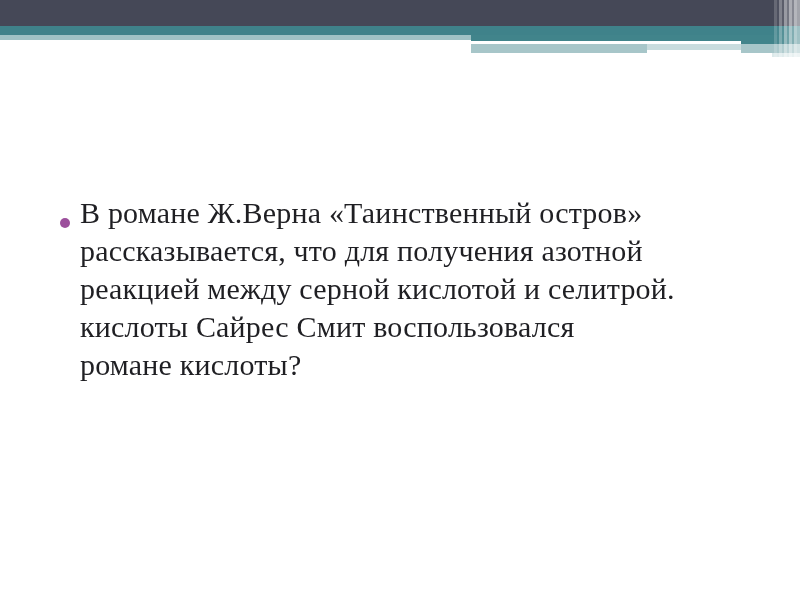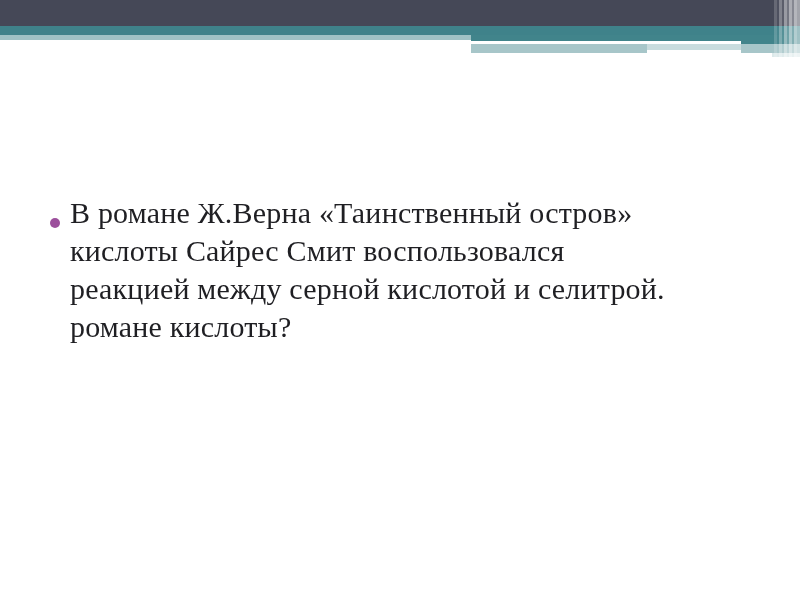--- a/index.html
+++ b/index.html
@@ -39,21 +39,21 @@
       rgba(255,255,255,0.25) 15px 17px,
       rgba(255,255,255,0.55) 17px 20px,
       rgba(255,255,255,0.35) 20px 22px,
       rgba(255,255,255,0.60) 22px 25px,
       rgba(255,255,255,0.50) 25px 28px);
   }
 
   
   .body-text {
     position: absolute;
-    left: 70px;
+    left: 80px;
     top: 194px;
     width: 700px;
   }
   .bullet-item {
     position: relative;
   }
   .bullet-dot {
     position: absolute;
     left: -20px;
     top: 24px;
@@ -83,19 +83,20 @@
   <div class="hdr band-a"></div>
   <div class="hdr band-b"></div>
   <div class="hdr band-c"></div>
   <div class="hdr stripe-tail"></div>
   <div class="hdr stripes"></div>
 
   <div class="body-text">
     <div class="bullet-item">
       <span class="bullet-dot"></span>
       <div class="text-line">В романе Ж.Верна «Таинственный остров»</div>
+      <div class="text-line">рассказывается, что для получения азотной</div>
+      <div class="text-line">реакцией между серной кислотой и селитрой.</div>
       <div class="text-line">кислоты Сайрес Смит воспользовался</div>
-      <div class="text-line">реакцией между серной кислотой и селитрой.</div>
       <div class="text-line">романе кислоты?</div>
     </div>
   </div>
 
 </div>
 
 </body></html>

